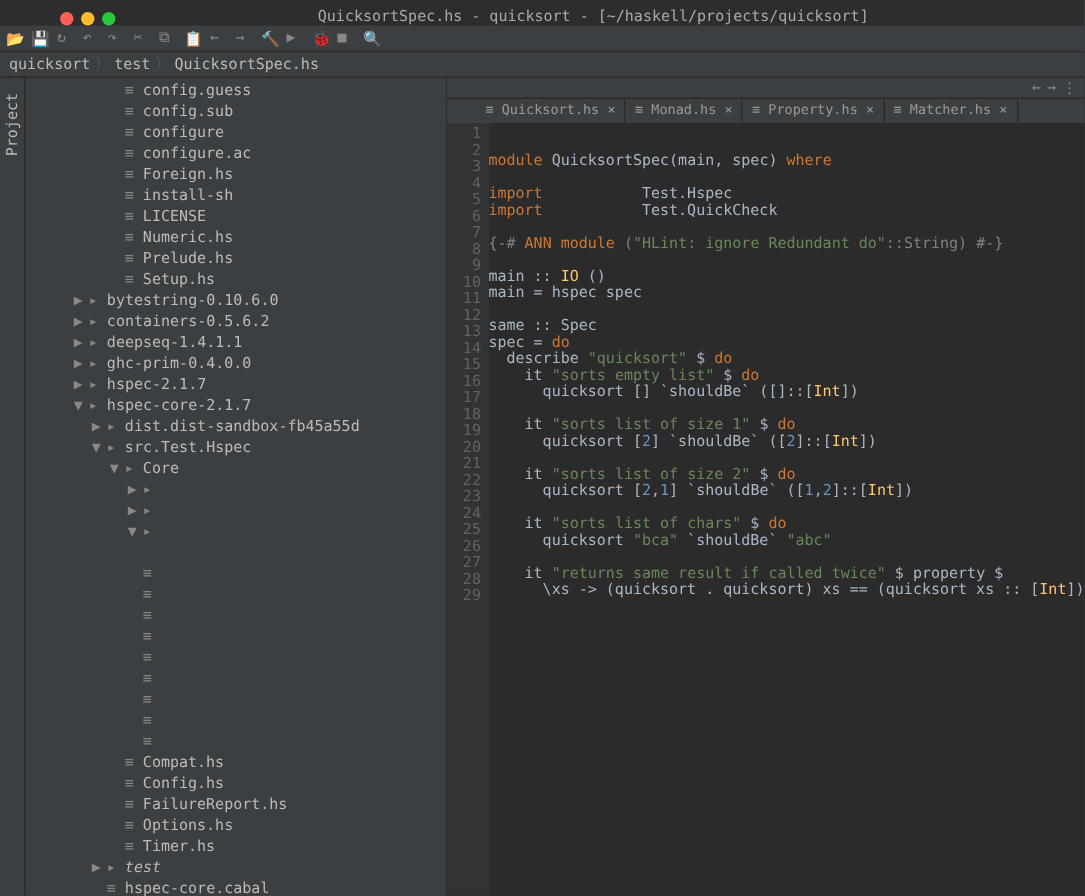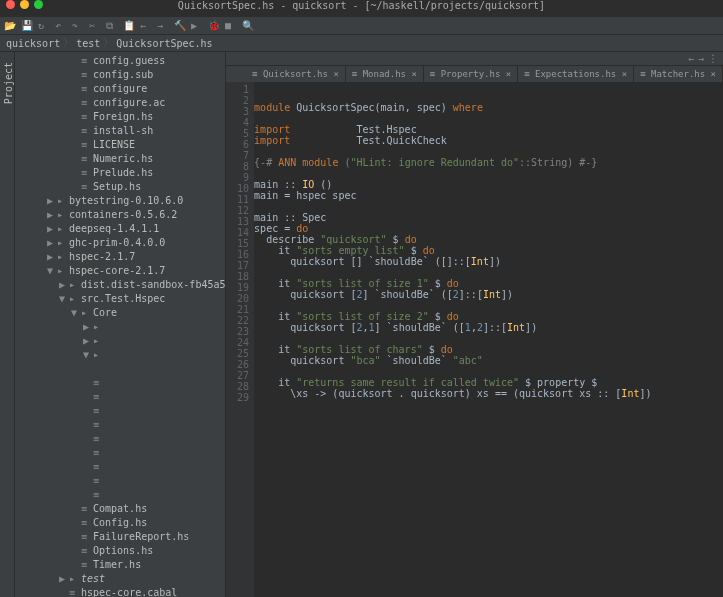--- a/index.html
+++ b/index.html
@@ -10,22 +10,23 @@
   font-size: 10px;
   color: #a9b7c6;
   overflow: hidden;
   display: flex;
   flex-direction: column;
 }
 .title-bar {
   background: #2d2d2d;
   height: 17px;
   display: flex;
-  align-items: flex-start;
+  align-items: flex-end;
   position: relative;
+  padding-left: 34px;
 }
 .traffic-lights {
   display: flex; gap: 5px; padding-left: 6px;
 }
 .tl { width: 9px; height: 9px; border-radius: 50%; }
 .tl.red { background: #ff5f56; }
 .tl.yellow { background: #ffbd2e; }
 .tl.green { background: #27c93f; }
 .window-title {
   position: absolute; width: 100%; text-align: center;
@@ -235,21 +236,20 @@
   <div class="editor-area">
     <div class="editor-toolbar">
       <span>←</span>
       <span>→</span>
       <span>⋮</span>
     </div>
     <div class="editor-tabs" id="tabs-container">
         <div class="editor-tab"><span>≡ </span><span>Quicksort.hs</span><span> ×</span></div>
         <div class="editor-tab"><span>≡ </span><span>Monad.hs</span><span> ×</span></div>
         <div class="editor-tab"><span>≡ </span><span>Property.hs</span><span> ×</span></div>
-        <div class="editor-tab"><span>≡ </span><span>Expectations.hs</span><span> ×</span></div>
         <div class="editor-tab"><span>≡ </span><span>Matcher.hs</span><span> ×</span></div>
       </div>
     <div class="editor-code">
       <div class="gutter" id="gutter">
           <div>1</div>
           <div>2</div>
           <div>3</div>
           <div>4</div>
           <div>5</div>
           <div>6</div>
@@ -281,21 +281,21 @@
           <div class="line"><span class="kw">module </span><span class="mod">QuicksortSpec</span><span class="id">(main, spec) </span><span class="kw">where</span></div>
           <div class="line">&nbsp;</div>
           <div class="line"><span class="kw">import</span><span class="id">           Test.Hspec</span></div>
           <div class="line"><span class="kw">import</span><span class="id">           Test.QuickCheck</span></div>
           <div class="line">&nbsp;</div>
           <div class="line"><span class="cmt">{-# </span><span class="kw">ANN</span><span class="cmt"> </span><span class="kw">module</span><span class="cmt"> (</span><span class="str">"HLint: ignore Redundant do"</span><span class="cmt">::String) #-}</span></div>
           <div class="line">&nbsp;</div>
           <div class="line"><span class="id">main :: </span><span class="fn">IO</span><span class="id"> ()</span></div>
           <div class="line"><span class="id">main = hspec spec</span></div>
           <div class="line">&nbsp;</div>
-          <div class="line"><span class="id">main :: Spec</span></div>
+          <div class="line"><span class="id">same :: Spec</span></div>
           <div class="line"><span class="id">spec = </span><span class="kw">do</span></div>
           <div class="line"><span class="id">  describe </span><span class="str">"quicksort"</span><span class="id"> $ </span><span class="kw">do</span></div>
           <div class="line"><span class="id">    it </span><span class="str">"sorts empty list"</span><span class="id"> $ </span><span class="kw">do</span></div>
           <div class="line"><span class="id">      quicksort [] `shouldBe` ([]::[</span><span class="fn">Int</span><span class="id">])</span></div>
           <div class="line">&nbsp;</div>
           <div class="line"><span class="id">    it </span><span class="str">"sorts list of size 1"</span><span class="id"> $ </span><span class="kw">do</span></div>
           <div class="line"><span class="id">      quicksort [</span><span class="num">2</span><span class="id">] `shouldBe` ([</span><span class="num">2</span><span class="id">]::[</span><span class="fn">Int</span><span class="id">])</span></div>
           <div class="line">&nbsp;</div>
           <div class="line"><span class="id">    it </span><span class="str">"sorts list of size 2"</span><span class="id"> $ </span><span class="kw">do</span></div>
           <div class="line"><span class="id">      quicksort [</span><span class="num">2</span><span class="id">,</span><span class="num">1</span><span class="id">] `shouldBe` ([</span><span class="num">1</span><span class="id">,</span><span class="num">2</span><span class="id">]::[</span><span class="fn">Int</span><span class="id">])</span></div>

